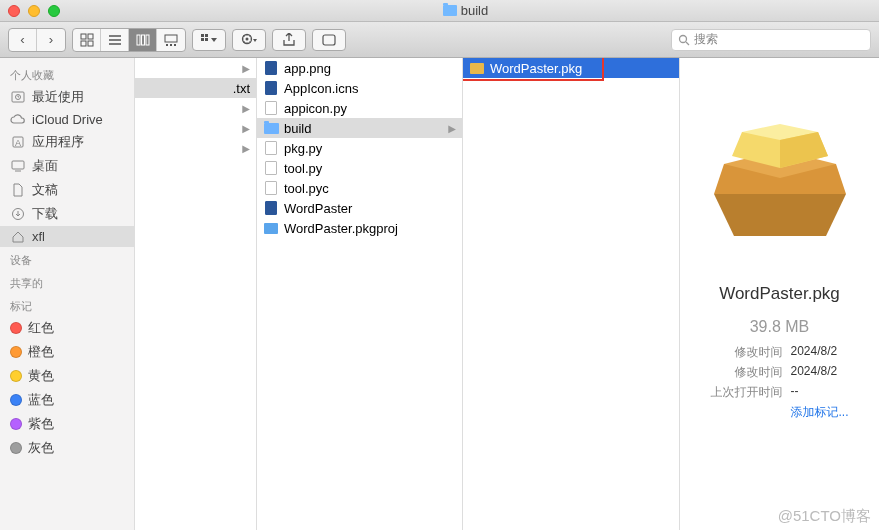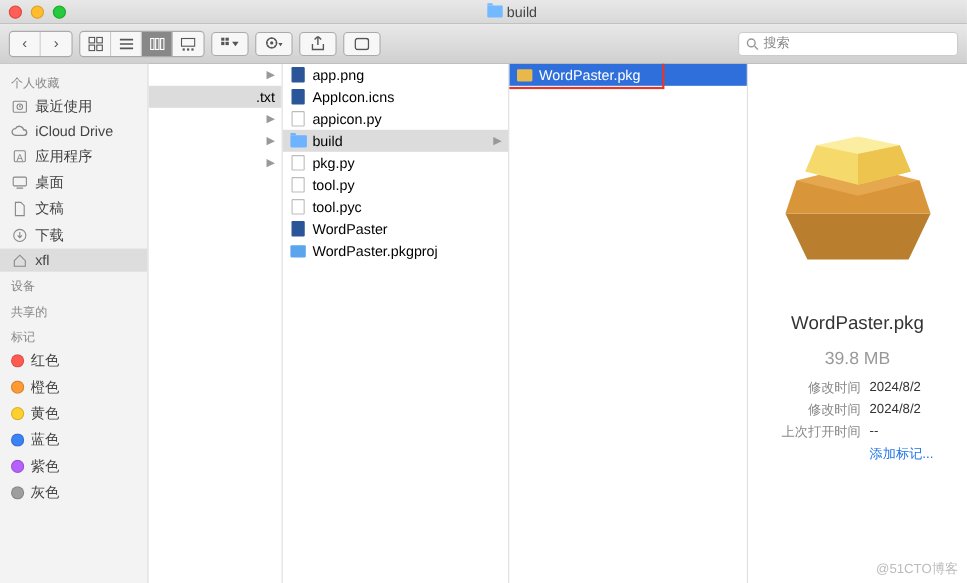--- a/index.html
+++ b/index.html
@@ -56,21 +56,21 @@
     
     .preview { flex: 1; display: flex; flex-direction: column; align-items: center; padding-top: 38px; }
     .pkg-box { width: 160px; height: 160px; position: relative; margin-bottom: 28px; }
     .pkg-box svg { width: 100%; height: 100%; }
     .pv-name { font-size: 17px; color: #333; margin-bottom: 14px; }
     .pv-size { font-size: 16px; color: #999; margin-bottom: 8px; }
     .pv-meta { font-size: 12px; display: grid; grid-template-columns: auto auto; gap: 3px 8px; color: #333; }
     .pv-meta .lbl { text-align: right; color: #888; }
     .pv-link { color: #1e73e8; cursor: pointer; }
     
-    .watermark { position: absolute; bottom: 4px; right: 8px; font-size: 12px; color: #bbb; }
+    .watermark { position: absolute; bottom: 4px; right: 8px; font-size: 15px; color: #bbb; }
   </style>
 </head>
 <body>
 
 <div class="titlebar">
   <div class="traffic">
     <span class="tl-close"></span>
     <span class="tl-min"></span>
     <span class="tl-max"></span>
   </div>

